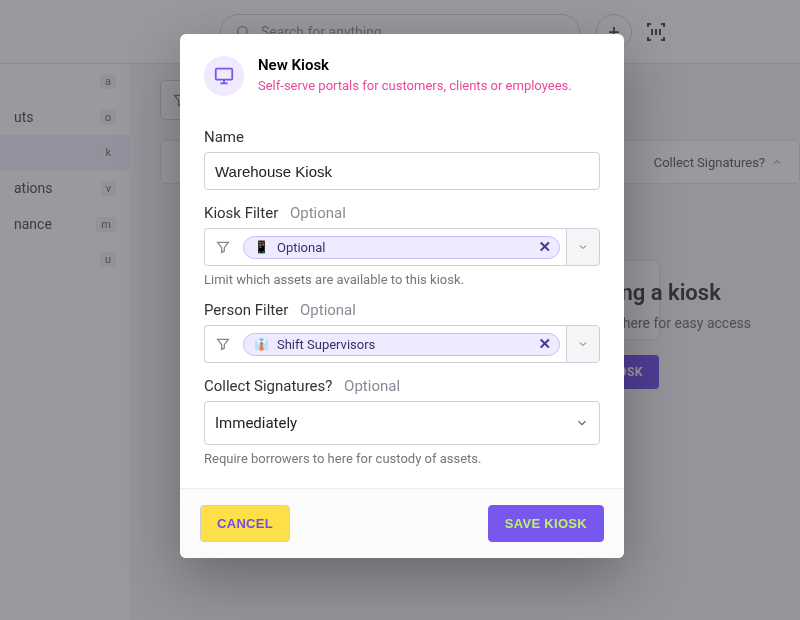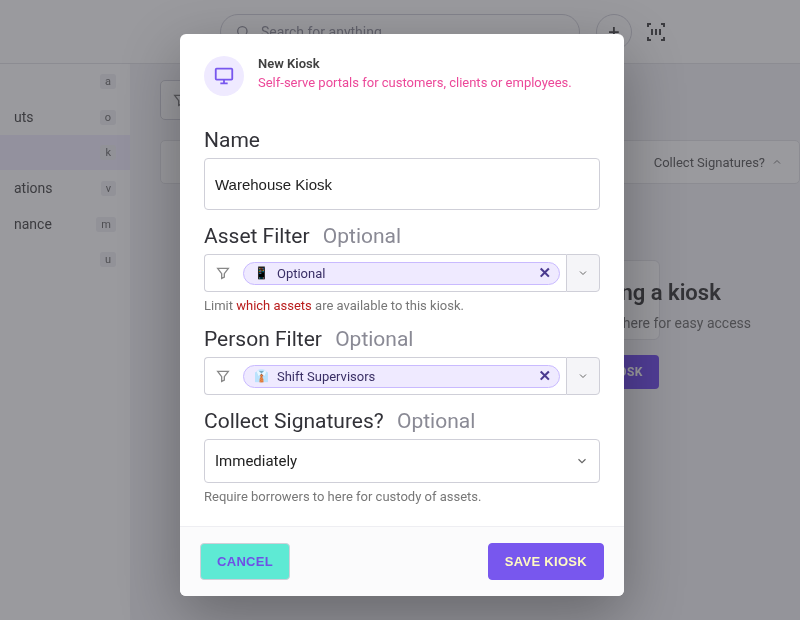--- a/index.html
+++ b/index.html
@@ -26,45 +26,45 @@
   .hero { position:absolute; top:200px; left:430px; right:0; color:#444; }
   .hero h2 { font-size:22px; font-weight:600; margin-bottom:10px; }
   .hero p { color:#777; font-size:14px; margin-bottom:24px; }
   .newkioskbg { display:inline-block; background:#7857ee; color:#fff; font-weight:700; font-size:12px; letter-spacing:.5px; border-radius:4px; padding:10px 16px; }
   .kiosksquare { position:absolute; top:180px; left:420px; width:80px; height:80px; border:1px solid #e5e5ea; border-radius:6px; background:#fff; }
 
   
   .modal { position:absolute; left:180px; top:34px; width:444px; background:#fff; border-radius:6px; box-shadow: 0 20px 60px rgba(0,0,0,.3); overflow:hidden; }
   .mhead { display:flex; gap:14px; padding:22px 24px 14px 24px; }
   .micon { width:40px; height:40px; border-radius:50%; background:#efeaff; display:flex; align-items:center; justify-content:center; }
-  .mtitle { font-size:13px; font-weight:600; color:#404040; }
+  .mtitle { font-size:15px; font-weight:600; color:#000000; }
   .msub { font-size:13px; color:#ec4899; margin-top:4px; }
   .mbody { padding: 4px 24px 22px 24px; }
   .group { margin-top:14px; }
-  .label { font-size:21px; color:#323238; margin-bottom:6px; }
+  .label { font-size:15px; color:#323238; margin-bottom:6px; }
   .label .opt { color:#8a8a95; margin-left:8px; font-weight:400; }
-  .tinput { width:100%; height:52px; border:1px solid #cfcfd8; border-radius:4px; padding:0 10px; font-size:15px; color:#222; }
+  .tinput { width:100%; height:38px; border:1px solid #cfcfd8; border-radius:4px; padding:0 10px; font-size:15px; color:#222; }
 
   .filterrow { display:flex; }
   .filterbox { flex:1; display:flex; align-items:center; gap:8px; border:1px solid #cfcfd8; border-right:none; border-radius:4px 0 0 4px; padding:4px 6px; height:38px; }
   .filterbox .funnel { width:24px; display:flex; justify-content:center; color:#888; }
   .chip { flex:1; display:flex; align-items:center; gap:8px; background:#efeaff; border:1px solid #c9baff; border-radius:16px; padding:3px 8px 3px 10px; color:#3a2f66; font-size:13px; }
   .chip .cicon { font-size:12px; }
   .chip .cx { margin-left:auto; color:#4a3a8f; font-weight:700; cursor:pointer; font-size:15px; line-height:1; }
   .dropbtn { width:34px; border:1px solid #cfcfd8; border-radius:0 4px 4px 0; background:#f5f5f8; display:flex; align-items:center; justify-content:center; color:#666; }
   .hint { font-size:13px; color:#777; margin-top:6px; }
-  .hint a { color:#b91c1c; text-decoration:none; }
+  .hint a { color:#737373; text-decoration:none; }
 
   .select { width:100%; height:44px; border:1px solid #cfcfd8; border-radius:4px; background:#fff; display:flex; align-items:center; padding:0 10px; font-size:15px; color:#222; position:relative; }
   .select .chev { position:absolute; right:10px; color:#666; }
 
   .mfoot { border-top:1px solid #eeeef2; background:#fbfbfc; padding:16px 20px; display:flex; justify-content:space-between; align-items:center; }
   .btn { font-size:13px; font-weight:700; letter-spacing:.3px; border-radius:4px; padding:10px 16px; cursor:pointer; }
-  .btn.cancel { background:#5eead4; border:1px solid #cfcfd8; color:#6f50e5; }
-  .btn.save { background:#7857ee; border:1px solid #7857ee; color:#fef9c3; }
+  .btn.cancel { background:#fde047; border:1px solid #cfcfd8; color:#6f50e5; }
+  .btn.save { background:#7857ee; border:1px solid #7857ee; color:#bef264; }
 
   svg { display:block; }
 </style>
 </head>
 <body>
 
 <div class="bg">
   <div class="topbar">
     <div class="searchpill">
       <span>
@@ -157,21 +157,21 @@
 
   <div class="mbody">
 
     <div class="group">
       <div class="label">Name</div>
       <input class="tinput" value="Warehouse Kiosk" style="">
     </div>
 
     <div class="group">
       <div class="label">
-        <span>Asset Filter</span>
+        <span>Kiosk Filter</span>
         <span class="opt">Optional</span>
       </div>
       <div class="filterrow">
         <div class="filterbox">
           <span class="funnel">
             <svg width="16" height="16" viewBox="0 0 24 24" fill="none" stroke="#888" stroke-width="2">
                 <path d="M4 5h16l-6 8v5l-4 2v-7z"></path>
               </svg>
           </span>
           <div class="chip">

